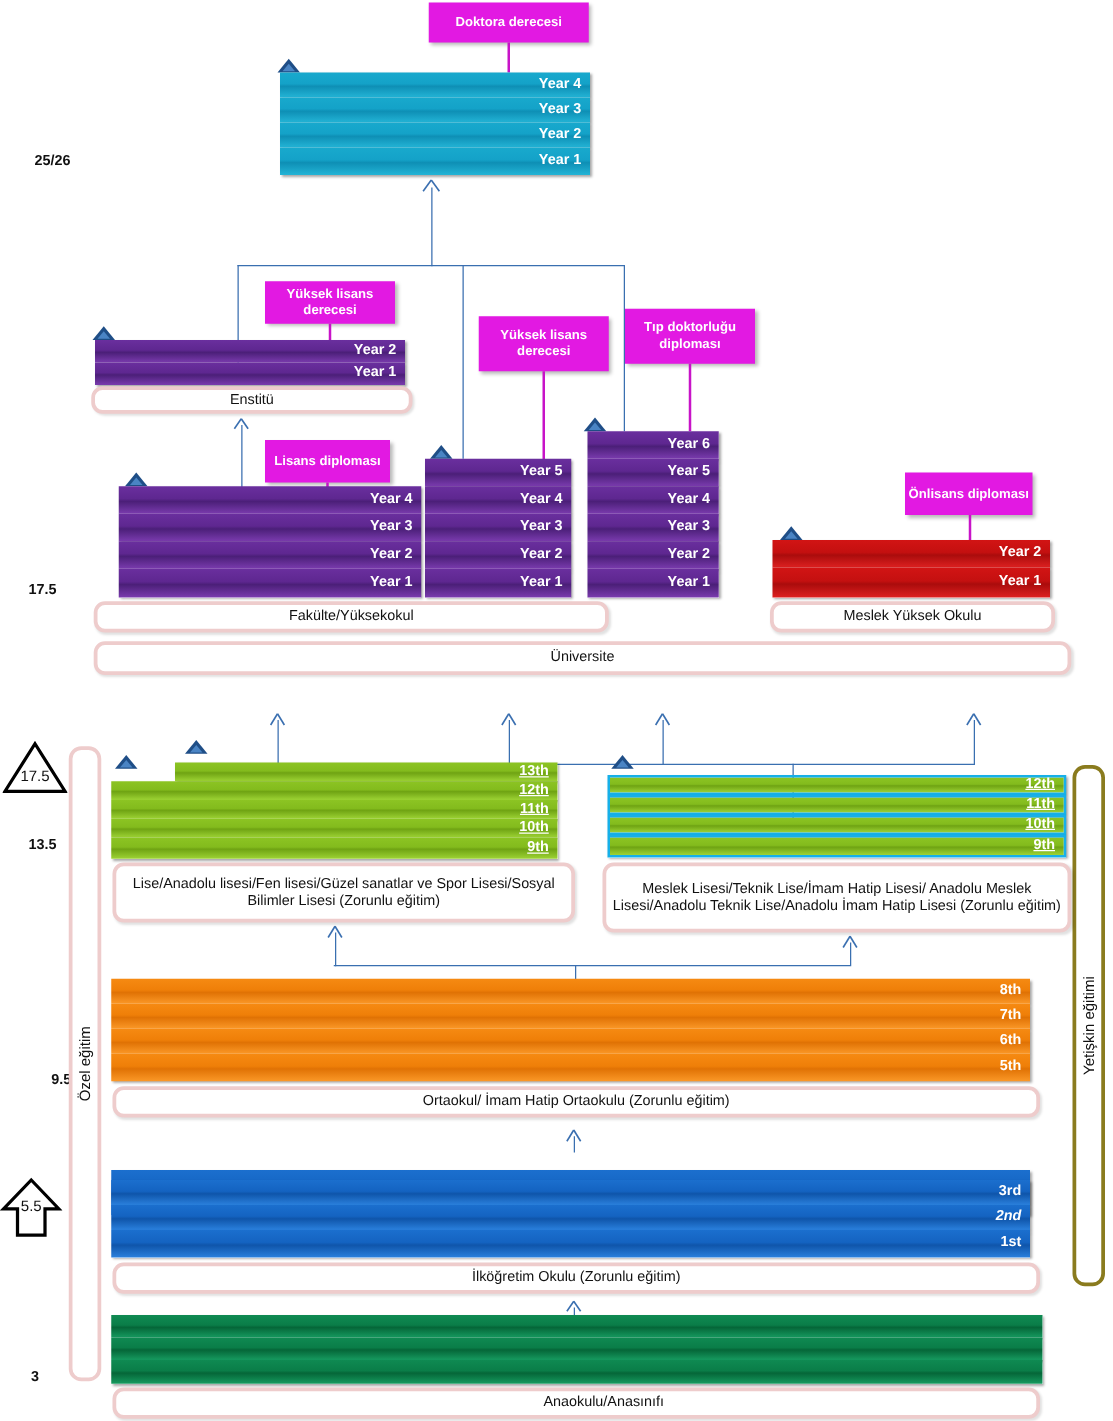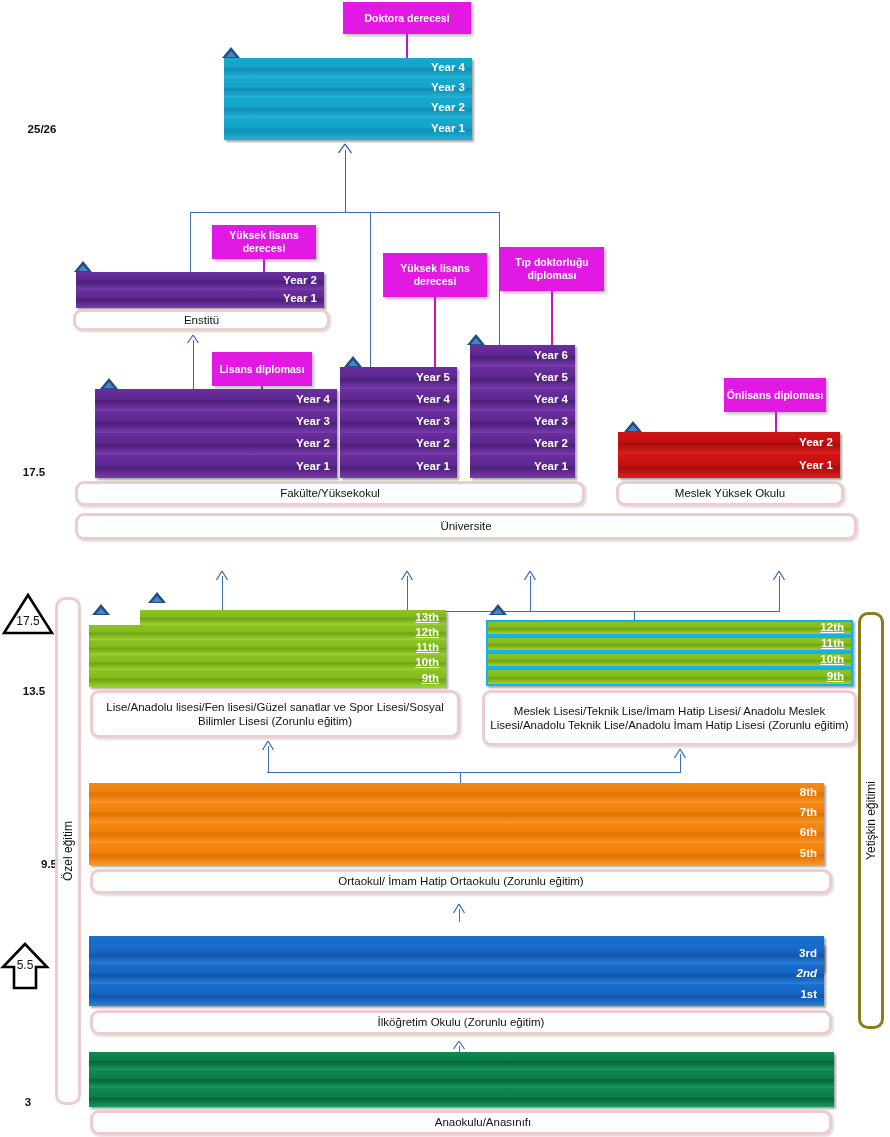--- a/index.html
+++ b/index.html
@@ -69,21 +69,21 @@
   <div class="age abs" style="left:14px;top:123px;width:56px;">25/26</div>
   <div class="age abs" style="left:6px;top:466px;width:56px;">17.5</div>
 
   <div class="shape" style="left:2px;top:592px;width:52px;height:44px;">
     <svg width="52" height="44" viewBox="0 0 52 44">
       <polygon points="26,3 50,41 2,41" fill="none" stroke="#000" stroke-width="2.6"></polygon>
     </svg>
     <div class="lbl" style="top:22px;">17.5</div>
   </div>
 
-  <div class="age abs" style="left:6px;top:685px;width:56px;">13.5</div>
+  <div class="age abs" style="left:6px;top:670px;width:56px;">13.5</div>
   <div class="age abs" style="left:24px;top:858px;width:50px;">9.5</div>
 
   <div class="shape" style="left:0px;top:941px;width:50px;height:50px;">
     <svg width="50" height="50" viewBox="0 0 50 50">
       <polygon points="25,3 47,26 36,26 36,47 14,47 14,26 3,26" fill="none" stroke="#000" stroke-width="2.6"></polygon>
     </svg>
     <div class="lbl" style="top:17px;">5.5</div>
   </div>
 
   <div class="age abs" style="left:8px;top:1096px;width:40px;">3</div>
@@ -164,21 +164,21 @@
   <div class="bar purple" style="left:340px;top:411px;width:117px;height:22px;">Year 3</div>
   <div class="bar purple" style="left:340px;top:433px;width:117px;height:22px;">Year 2</div>
   <div class="bar purple" style="left:340px;top:455px;width:117px;height:23px;">Year 1</div>
 
   <div class="tri" style="left:100px;top:378px;"></div>
   <div class="bar purple" style="left:95px;top:389px;width:242px;height:22px;">Year 4</div>
   <div class="bar purple" style="left:95px;top:411px;width:242px;height:22px;">Year 3</div>
   <div class="bar purple" style="left:95px;top:433px;width:242px;height:22px;">Year 2</div>
   <div class="bar purple" style="left:95px;top:455px;width:242px;height:23px;">Year 1</div>
 
-  <div class="inst" style="left:75px;top:481px;width:510px;height:25px;">
+  <div class="inst" style="left:75px;top:481px;width:412px;height:25px;">
     <span>Fakülte/Yüksekokul</span>
   </div>
 
   <div class="dip" style="left:724px;top:378px;width:102px;height:34px;">
     <span>Önlisans diploması</span>
   </div>
   <div class="dipline" style="left:775px;top:412px;height:20px;"></div>
 
   <div class="tri" style="left:624px;top:421px;"></div>
   <div class="bar red" style="left:618px;top:432px;width:222px;height:22px;">Year 2</div>

